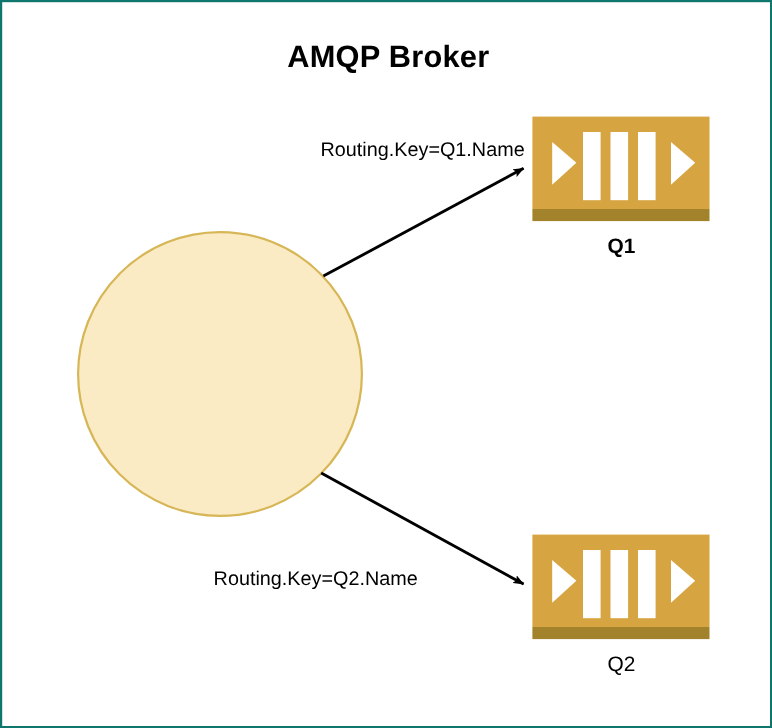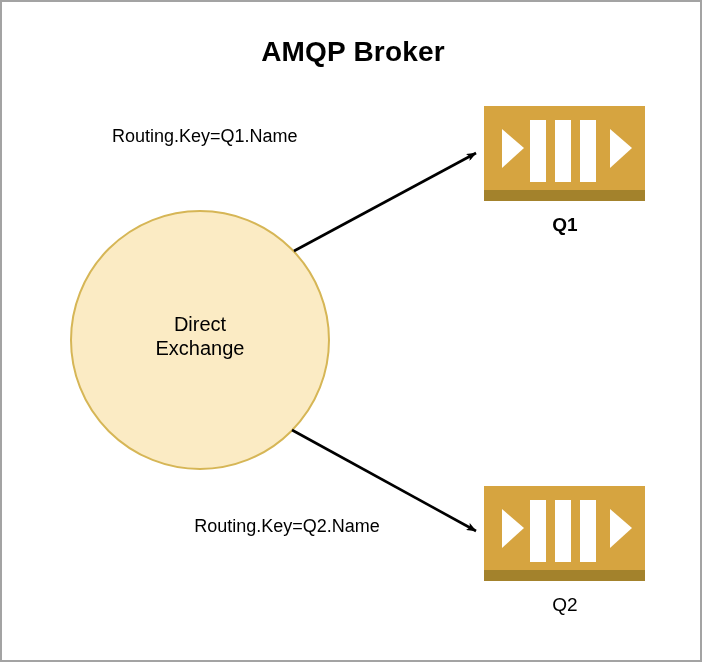--- a/index.html
+++ b/index.html
@@ -8,21 +8,21 @@
     background: #ffffff;
   }
   body {
     font-family: "Liberation Sans", sans-serif;
   }
   #canvas {
     position: relative;
     width: 702px;
     height: 662px;
     background: #ffffff;
-    border: 2px solid #a3a3a3;
+    border: 2px solid #0f766e;
     box-sizing: border-box;
     overflow: hidden;
   }
   #diagram-svg {
     position: absolute;
     left: 0;
     top: 0;
     width: 702px;
     height: 662px;
   }
@@ -42,23 +42,24 @@
     letter-spacing: 0.2px;
   }
   #exchange-label {
     left: 98px;
     top: 311px;
     width: 200px;
     text-align: center;
     font-size: 20px;
   }
   #binding-label-1 {
-    left: 110px;
+    left: 125px;
     top: 124px;
     width: 350px;
+    text-align: right;
     font-size: 18px;
   }
   #binding-label-2 {
     left: 110px;
     top: 514px;
     width: 350px;
     text-align: center;
     font-size: 18px;
   }
   #queue-1-label {
@@ -111,21 +112,20 @@
       <polygon points="500,507 522,526 500,546" fill="#FFFFFF"></polygon>
       <rect x="528" y="498" width="16" height="62" fill="#FFFFFF"></rect>
       <rect x="553" y="498" width="16" height="62" fill="#FFFFFF"></rect>
       <rect x="578" y="498" width="16" height="62" fill="#FFFFFF"></rect>
       <polygon points="608,507 630,526 608,546" fill="#FFFFFF"></polygon>
     </g>
   </svg>
 
   <div class="txt" id="page-title">AMQP Broker</div>
 
-  <div class="txt" id="exchange-label"><span>Direct</span><br><span>Exchange</span></div>
 
   <div class="txt" id="binding-label-1">Routing.Key=Q1.Name</div>
 
   <div class="txt" id="binding-label-2">Routing.Key=Q2.Name</div>
 
   <div class="txt" id="queue-1-label">Q1</div>
 
   <div class="txt" id="queue-2-label">Q2</div>
 
 </div>

